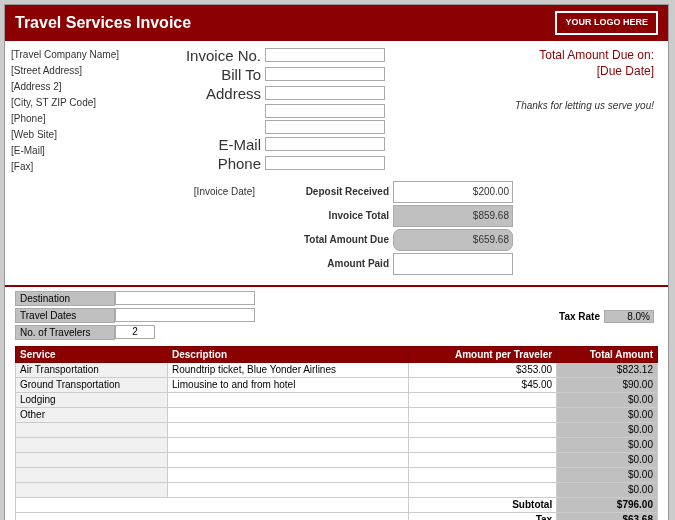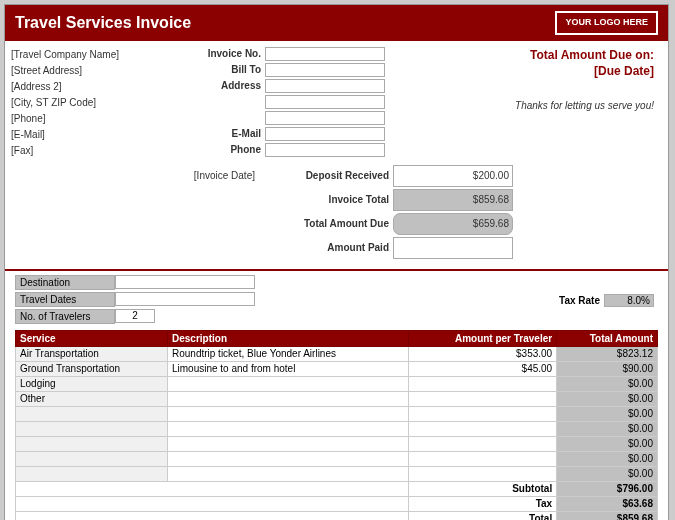--- a/index.html
+++ b/index.html
@@ -52,22 +52,21 @@
       gap: 10px;
     }
     .company-info {
       flex: 0 0 160px;
       font-size: 10px;
       color: #333;
       line-height: 1.6;
     }
     .invoice-fields {
       flex: 1;
-      font-size: 10px;
-      font-weight: bold;
+      font-size: 15px;
     }
     .field-row {
       display: flex;
       align-items: center;
       margin-bottom: 2px;
     }
     .field-label {
       text-align: right;
       min-width: 80px;
       margin-right: 4px;
@@ -80,21 +79,21 @@
       background: #fff;
     }
     .right-section {
       flex: 0 0 160px;
       font-size: 10px;
       text-align: right;
       padding-right: 4px;
     }
     .total-due-label {
       color: #8b0000;
-      font-weight: bold;
+      font-weight: normal;
       font-size: 12px;
       line-height: 1.4;
       margin-bottom: 20px;
     }
     .thanks-text {
       font-style: italic;
       color: #333;
       font-size: 10px;
       margin-top: 20px;
     }
@@ -246,20 +245,21 @@
   </div>
 
   <div class="top-section">
 
     <div class="company-info">
       <div>[Travel Company Name]</div>
       <div>[Street Address]</div>
       <div>[Address 2]</div>
       <div>[City, ST  ZIP Code]</div>
       <div>[Phone]</div>
+      <div>[Web Site]</div>
       <div>[E-Mail]</div>
       <div>[Fax]</div>
     </div>
 
     <div class="invoice-fields">
       <div class="field-row">
         <span class="field-label">Invoice No.</span>
         <div class="field-input"></div>
       </div>
       <div class="field-row">

